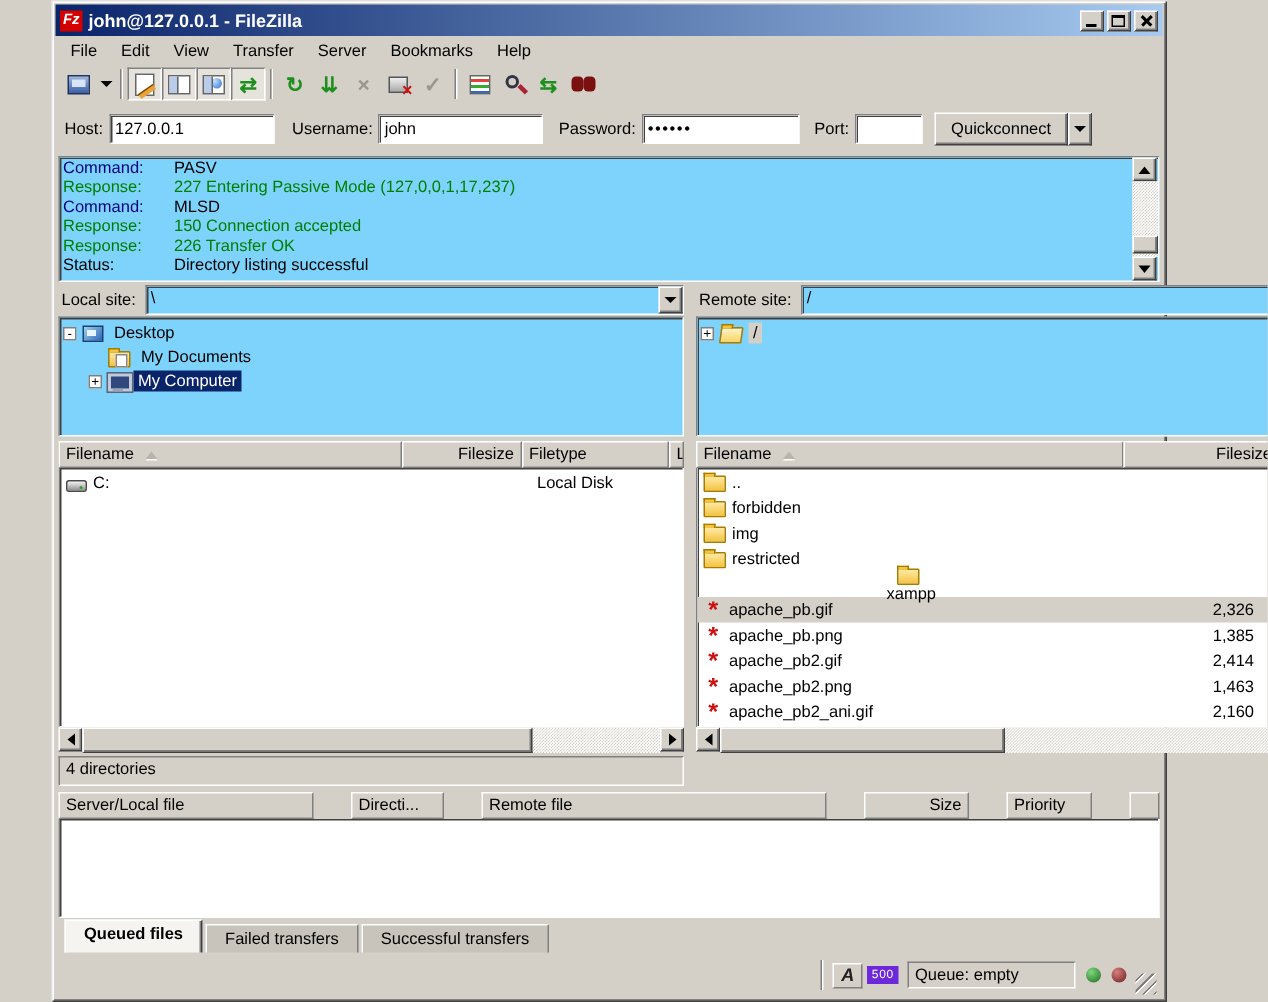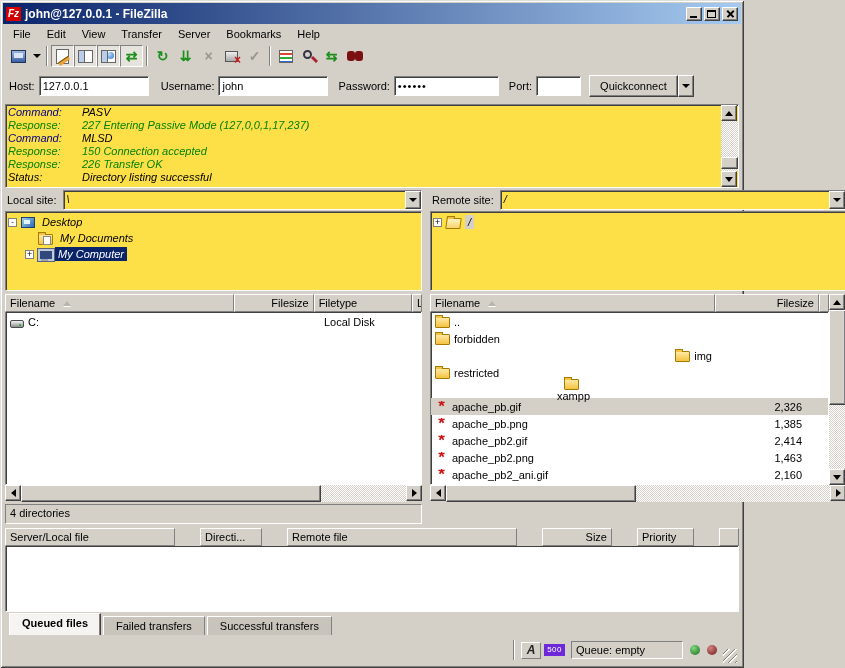--- a/index.html
+++ b/index.html
@@ -6,28 +6,28 @@
   html,body { margin:0; padding:0; }
   body {
     width:845px; height:668px; overflow:hidden;
     font-family:"Liberation Sans", sans-serif; font-size:11px; color:#000;
     background:#d4d0c8;
   }
   .screen {
     width:744px; height:668px; background:#d4d0c8; padding:3px;
     box-shadow: inset 1px 1px 0 #dfdfdf, inset -1px -1px 0 #404040,
                 inset 2px 2px 0 #fff, inset -2px -2px 0 #808080;
-    display:flex; flex-direction:column;
+    display:flex; flex-direction:column;margin-left:34px;
   }
   
   .raised { background:#d4d0c8; border:1px solid; border-color:#fff #404040 #404040 #fff;
             box-shadow: inset -1px -1px 0 #808080, inset 1px 1px 0 #d4d0c8; }
   .raised-soft { background:#d4d0c8; border:1px solid; border-color:#fff #808080 #808080 #fff; }
-  .sunken-deep { background:#fde047; border:1px solid; border-color:#808080 #fff #fff #808080;
-                 box-shadow: inset 1px 1px 0 #404040; font-style: italic; }
+  .sunken-deep { background:#7dd3fc; border:1px solid; border-color:#808080 #fff #fff #808080;
+                 box-shadow: inset 1px 1px 0 #404040; }
   .vsep { width:2px; height:20px; border-left:1px solid #808080; border-right:1px solid #fff; margin:0 3px; }
 
   
   .titlebar { height:21px; background:linear-gradient(90deg,#0a246a,#a6caf0);
               display:flex; align-items:center; padding:0 3px; flex:0 0 auto; }
   .title-logo { width:15px; height:14px; background:#d40000; color:#fff; font-weight:bold;
                 font-style:italic; font-size:10px; line-height:14px; text-align:center; margin-right:4px; }
   .title-text { color:#fff; font-weight:bold; font-size:12px; flex:1; }
   .winbtn { width:16px; height:14px; margin-left:2px; position:relative; }
   .winbtn .g-min { position:absolute; left:3px; bottom:2px; width:7px; height:2px; background:#000; }
@@ -443,21 +443,21 @@
                 <span class="cell rc-size num"></span>
               </div>
             <div class="lrow">
                 <span class="cell rc-name" style="display:flex;align-items:center;">
                   <span class="fico icon-folder"></span>
                   <span>forbidden</span>
                 </span>
                 <span class="cell rc-size num"></span>
               </div>
             <div class="lrow">
-                <span class="cell rc-name" style="display:flex;align-items:center;justify-content:flex-end;">
+                <span class="cell rc-name" style="display:flex;align-items:center;">
                   <span class="fico icon-folder"></span>
                   <span>img</span>
                 </span>
                 <span class="cell rc-size num"></span>
               </div>
             <div class="lrow">
                 <span class="cell rc-name" style="display:flex;align-items:center;">
                   <span class="fico icon-folder"></span>
                   <span>restricted</span>
                 </span>

